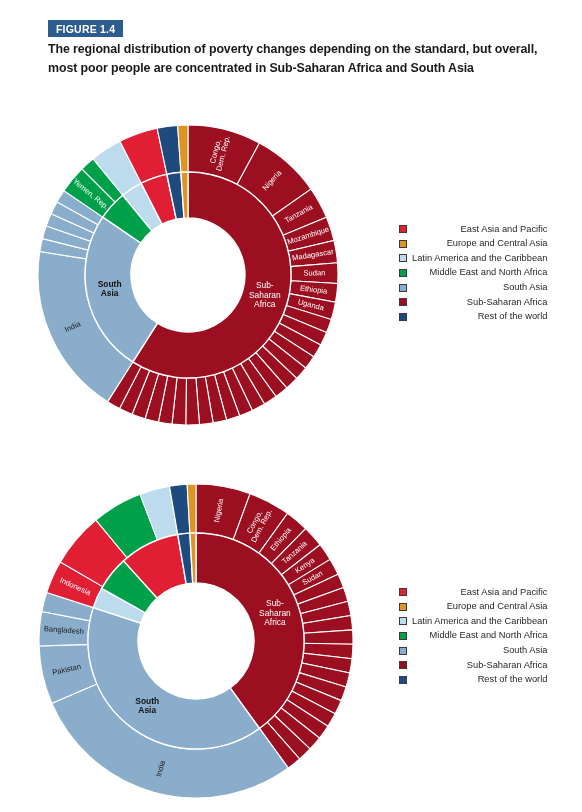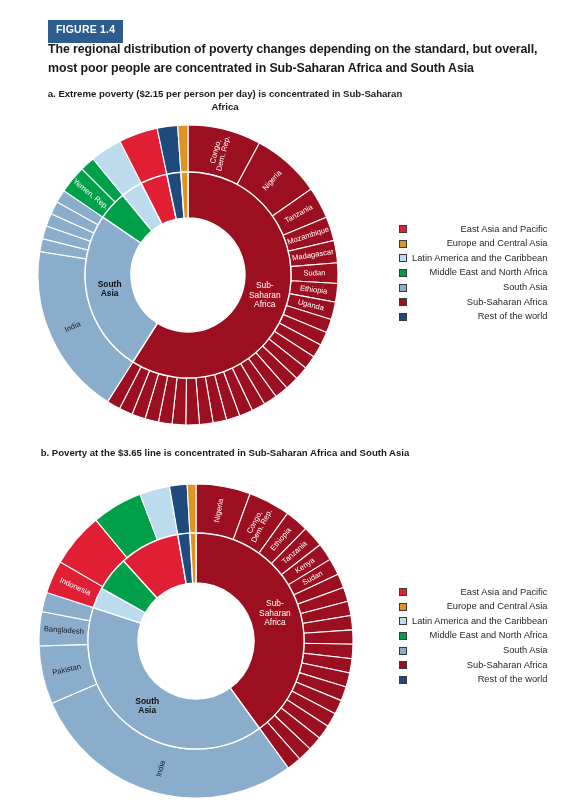--- a/index.html
+++ b/index.html
@@ -20,21 +20,21 @@
   
   .fig-badge {
     position: absolute;
     left: 48px;
     top: 20px;
     background: #2d5d8f;
     color: #ffffff;
     font-size: 10.5px;
     font-weight: bold;
     letter-spacing: 0.2px;
-    padding: 3px 8px 8px 8px;
+    padding: 3px 8px 2px 8px;
     line-height: 1.15;
   }
   .fig-title {
     position: absolute;
     left: 48px;
     top: 40px;
     width: 500px;
     font-size: 12.4px;
     font-weight: bold;
     line-height: 1.5;
@@ -87,26 +87,20 @@
   svg text { font-family: "Liberation Sans", sans-serif; }
 </style>
 </head>
 <body>
 
 <div class="page">
 
   <div class="fig-badge">FIGURE 1.4</div>
   <div class="fig-title">The regional distribution of poverty changes depending on the standard, but overall, most poor people are concentrated in Sub-Saharan Africa and South Asia</div>
 
-  <div class="panel-sub a">
-    <span>a. Extreme poverty ($2.15 per person per day) is concentrated in Sub-Saharan Africa</span>
-  </div>
-  <div class="panel-sub b">
-    <span>b. Poverty at the $3.65 line is concentrated in Sub-Saharan Africa and South Asia</span>
-  </div>
 
   <div class="chart a">
     <svg id="svg-a" width="350" height="320" viewBox="0 0 350 320">
         <g>
           <path d="M 160 7 A 150 150 0 0 1 231.43573055019087 25.10255347141657 L 209.05253497779773 66.4304200503727 A 103 103 0 0 0 160 54 Z" fill="#9b0f21" stroke="#ffffff" stroke-width="1.1"></path>
           <path d="M 231.43573055019087 25.10255347141657 A 150 150 0 0 1 282.99281639881787 71.13518116081138 L 244.4550672605216 98.03949106375714 A 103 103 0 0 0 209.05253497779773 66.4304200503727 Z" fill="#9b0f21" stroke="#ffffff" stroke-width="1.1"></path>
           <path d="M 282.99281639881787 71.13518116081138 A 150 150 0 0 1 298.4009109805172 99.16240115839054 L 255.03529220662182 117.28484879542816 A 103 103 0 0 0 244.4550672605216 98.03949106375714 Z" fill="#9b0f21" stroke="#ffffff" stroke-width="1.1"></path>
           <path d="M 298.4009109805172 99.16240115839054 A 150 150 0 0 1 305.964776647319 122.44158599851143 L 260.22914663115904 133.26988905231119 A 103 103 0 0 0 255.03529220662182 117.28484879542816 Z" fill="#9b0f21" stroke="#ffffff" stroke-width="1.1"></path>
           <path d="M 305.964776647319 122.44158599851143 A 150 150 0 0 1 309.49988920510447 144.76140826477638 L 262.6565905875051 148.5961670084798 A 103 103 0 0 0 260.22914663115904 133.26988905231119 Z" fill="#9b0f21" stroke="#ffffff" stroke-width="1.1"></path>
           <path d="M 309.49988920510447 144.76140826477638 A 150 150 0 0 1 309.76023251634626 165.4777801723037 L 262.8353596612244 162.82140905164854 A 103 103 0 0 0 262.6565905875051 148.5961670084798 Z" fill="#9b0f21" stroke="#ffffff" stroke-width="1.1"></path>

